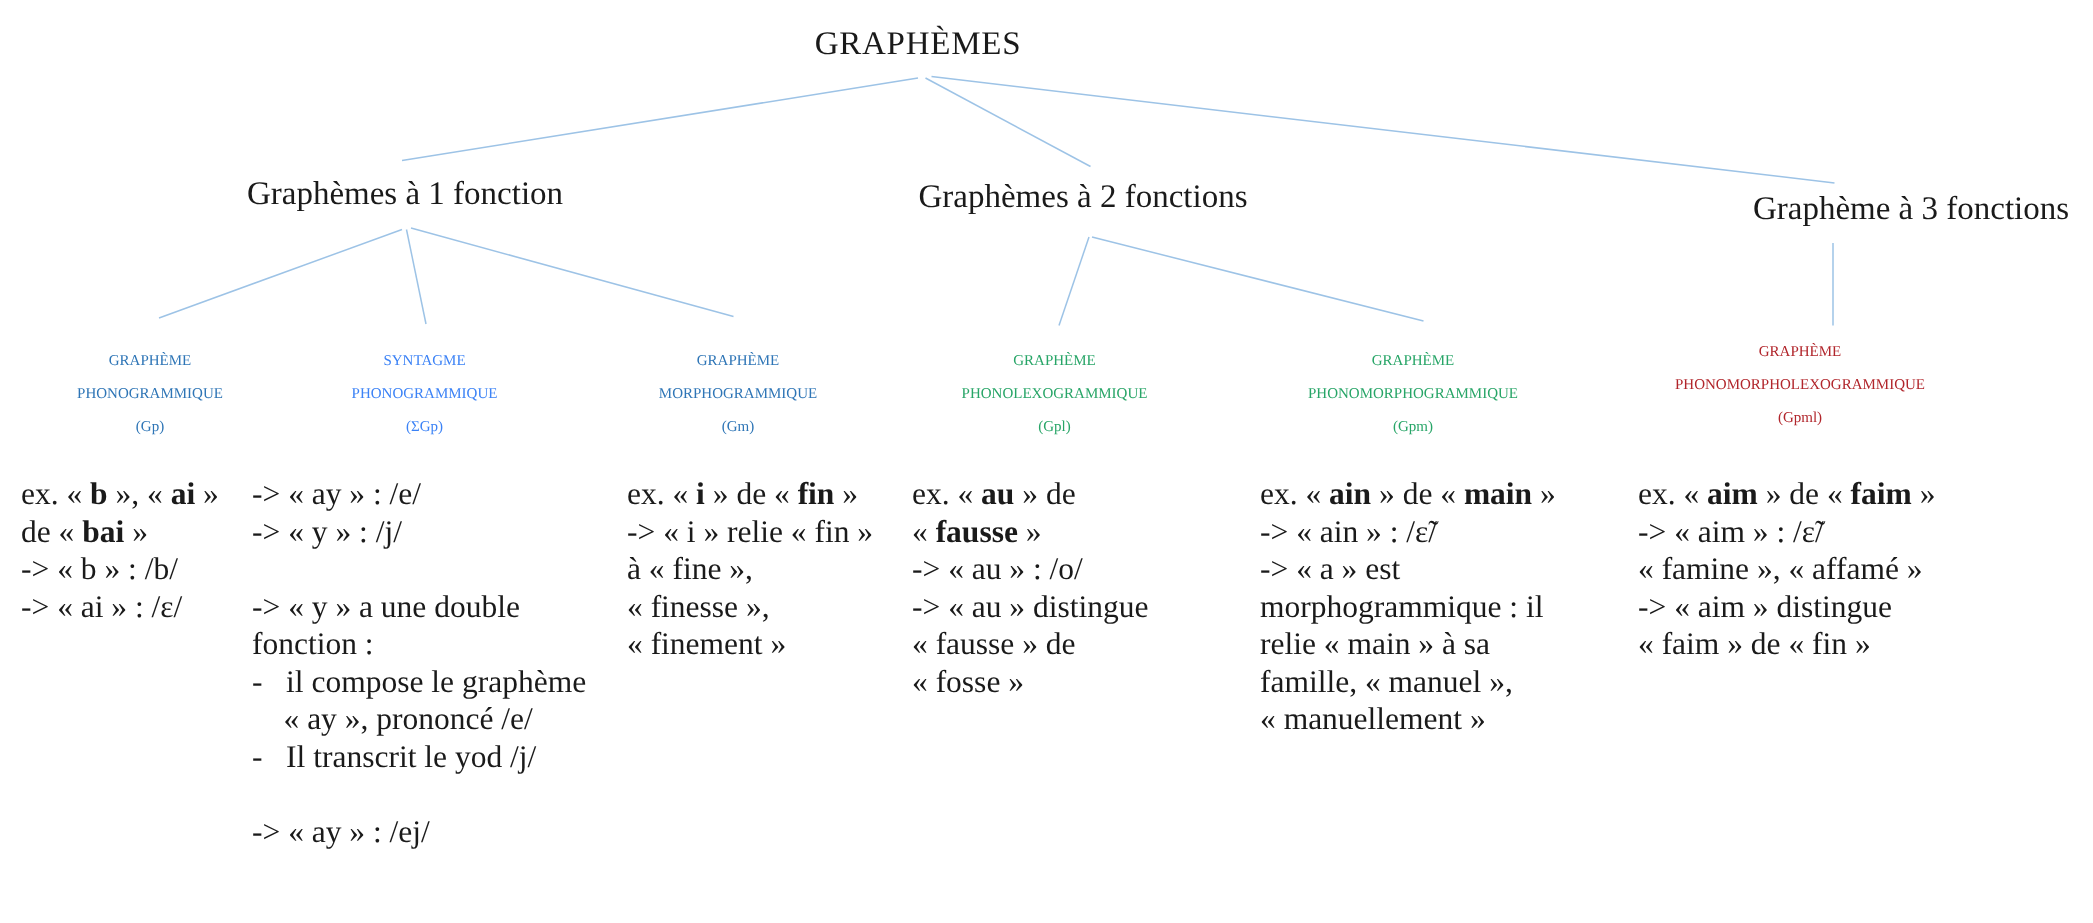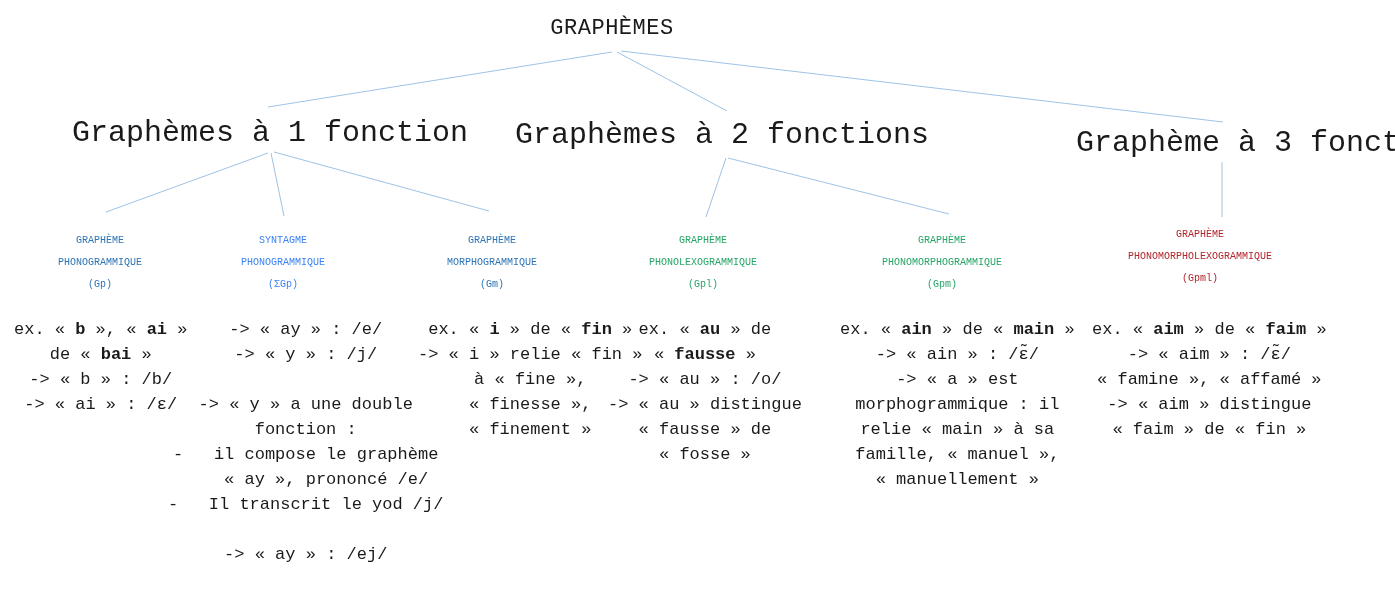--- a/index.html
+++ b/index.html
@@ -1,43 +1,43 @@
 <!DOCTYPE html>
 <html><head>
 <meta charset="utf-8">
 <style>
   html,body{margin:0;padding:0;background:#fff;}
   .canvas{
     position:relative;width:1395px;height:615px;background:#ffffff;overflow:hidden;
-    font-family:Liberation Mono, monospace;color:#1a1a1a;
+    font-family:Liberation Serif, serif;color:#1a1a1a;
   }
   .connectors{position:absolute;left:0;top:0;pointer-events:none;}
   .root-title{
     position:absolute;left:612px;top:16px;transform:translateX(-50%);
     font-size:22px;white-space:nowrap;letter-spacing:.5px;
   }
   .branch-heading{
     position:absolute;transform:translateX(-50%);
-    font-size:30px;white-space:nowrap;
+    font-size:22px;white-space:nowrap;
   }
   .bh-1{left:270px;top:116px}
   .bh-2{left:722px;top:118px}
   .bh-3{left:1274px;top:126px}
   .node-title{
     position:absolute;transform:translateX(-50%);text-align:center;
     font-size:10px;line-height:22px;white-space:nowrap;
   }
   .nt-1{left:100px;top:230px}
   .nt-2{left:283px;top:230px}
   .nt-3{left:492px;top:230px}
   .nt-4{left:703px;top:230px}
   .nt-5{left:942px;top:230px}
   .nt-6{left:1200px;top:224px}
   .example{
-    position:absolute;font-size:17px;line-height:25px;white-space:nowrap;text-align:center;
+    position:absolute;font-size:21px;line-height:25px;white-space:nowrap;
   }
   .example .line{height:25px;}
   .ex-1{left:14px;top:317px}
   .ex-2{left:168px;top:317px}
   .ex-3{left:418px;top:317px}
   .ex-4{left:608px;top:317px}
   .ex-5{left:840px;top:317px}
   .ex-6{left:1092px;top:317px}
   b{font-weight:bold;}
 </style>

